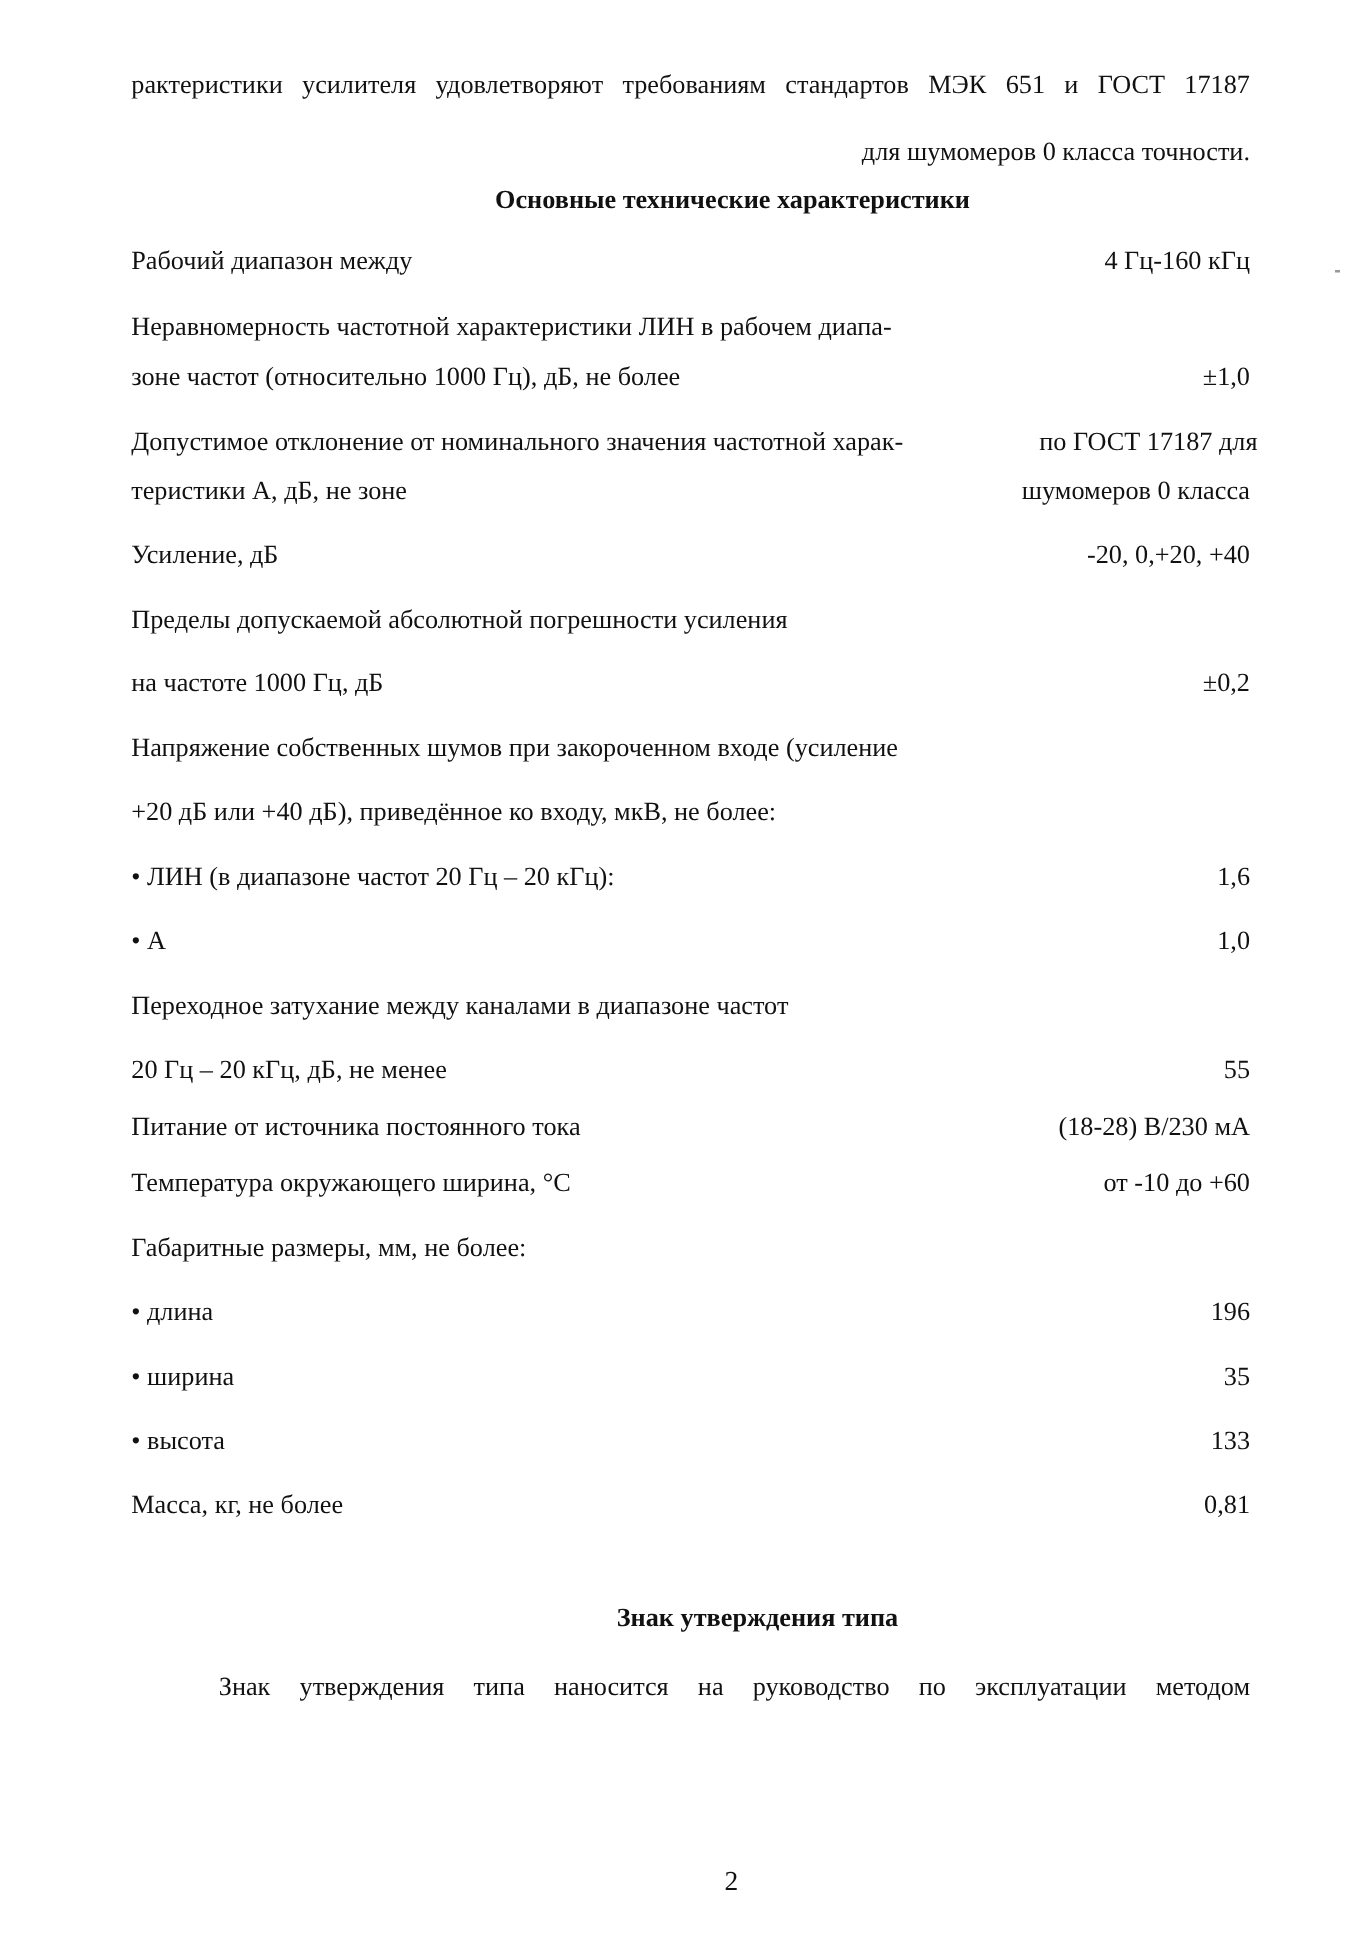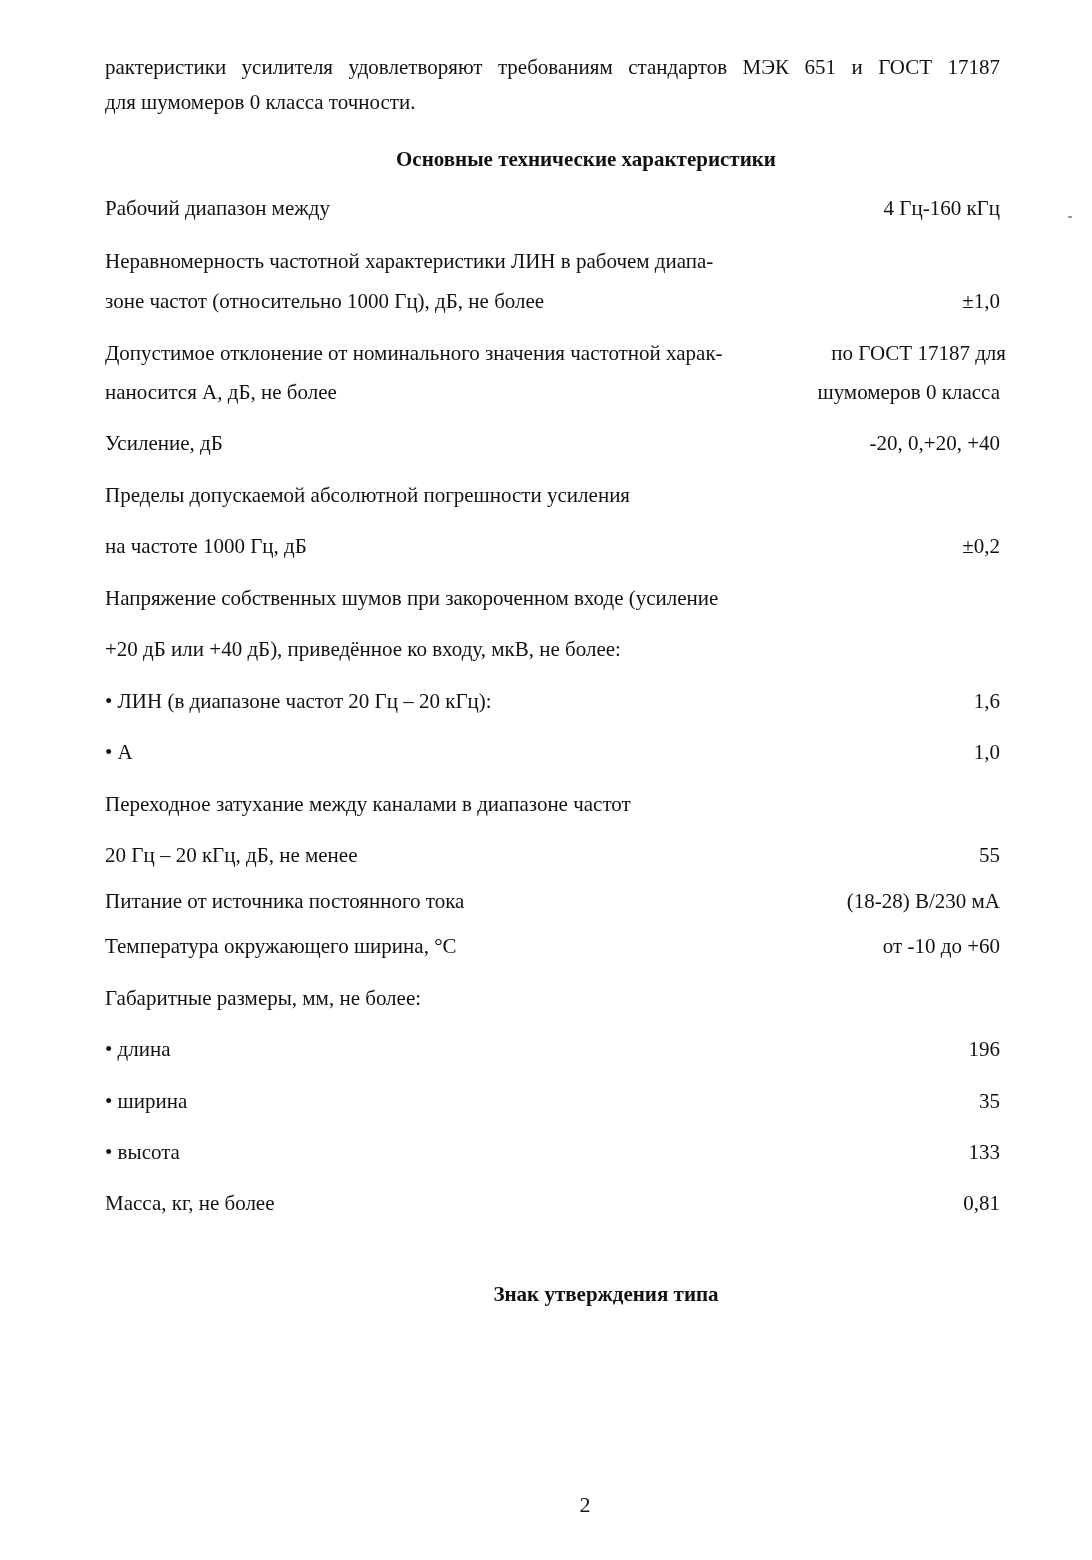--- a/index.html
+++ b/index.html
@@ -71,42 +71,42 @@
       width: 2px; height: 2px;
       background: #999;
     }
   </style>
 </head>
 <body>
 
 <div class="page">
 
   <div class="line justify" style="top:54px;">рактеристики усилителя удовлетворяют требованиям стандартов МЭК 651 и ГОСТ 17187</div>
-  <div class="line" style="top:89px;">для шумомеров 0 класса точности.</div>
+  <div class="line" style="top:108px;text-align:right;">для шумомеров 0 класса точности.</div>
 
   <div class="heading" style="top:146px;left:40px;">Основные технические характеристики</div>
 
   <div class="row" style="top:195px;">
     <span class="label">Рабочий диапазон между</span>
     <span class="value">4 Гц-160 кГц</span>
   </div>
   <div class="row" style="top:248px;">
     <span class="label">Неравномерность частотной характеристики ЛИН в рабочем диапа-</span>
     <span class="value"></span>
   </div>
   <div class="row" style="top:288px;">
     <span class="label">зоне частот (относительно 1000 Гц), дБ, не более</span>
     <span class="value">±1,0</span>
   </div>
   <div class="row" style="top:340px;">
     <span class="label">Допустимое отклонение от номинального значения частотной харак-</span>
     <span class="value" style="right:-6px;">по  ГОСТ 17187  для</span>
   </div>
   <div class="row" style="top:379px;">
-    <span class="label">наносится А, дБ, не более</span>
+    <span class="label">теристики А, дБ, не зоне</span>
     <span class="value">шумомеров 0 класса</span>
   </div>
   <div class="row" style="top:430px;">
     <span class="label">Усиление, дБ</span>
     <span class="value">-20, 0,+20, +40</span>
   </div>
   <div class="row" style="top:482px;">
     <span class="label">Пределы допускаемой абсолютной погрешности усиления</span>
     <span class="value"></span>
   </div>
@@ -161,17 +161,18 @@
   <div class="row" style="top:1139px;">
     <span class="label">• высота</span>
     <span class="value">133</span>
   </div>
   <div class="row" style="top:1190px;">
     <span class="label">Масса, кг, не более</span>
     <span class="value">0,81</span>
   </div>
 
   <div class="heading" style="top:1281px;left:60px;">Знак утверждения типа</div>
+  <div class="line justify" style="top:1336px;left:175px;width:825px;">Знак утверждения типа наносится на руководство по эксплуатации методом</div>
 
   <div class="page-number">2</div>
 
   <div class="specks" style="left:1068px;top:216px;width:4px;height:2px;"></div>
 </div>
 
 </body></html>

